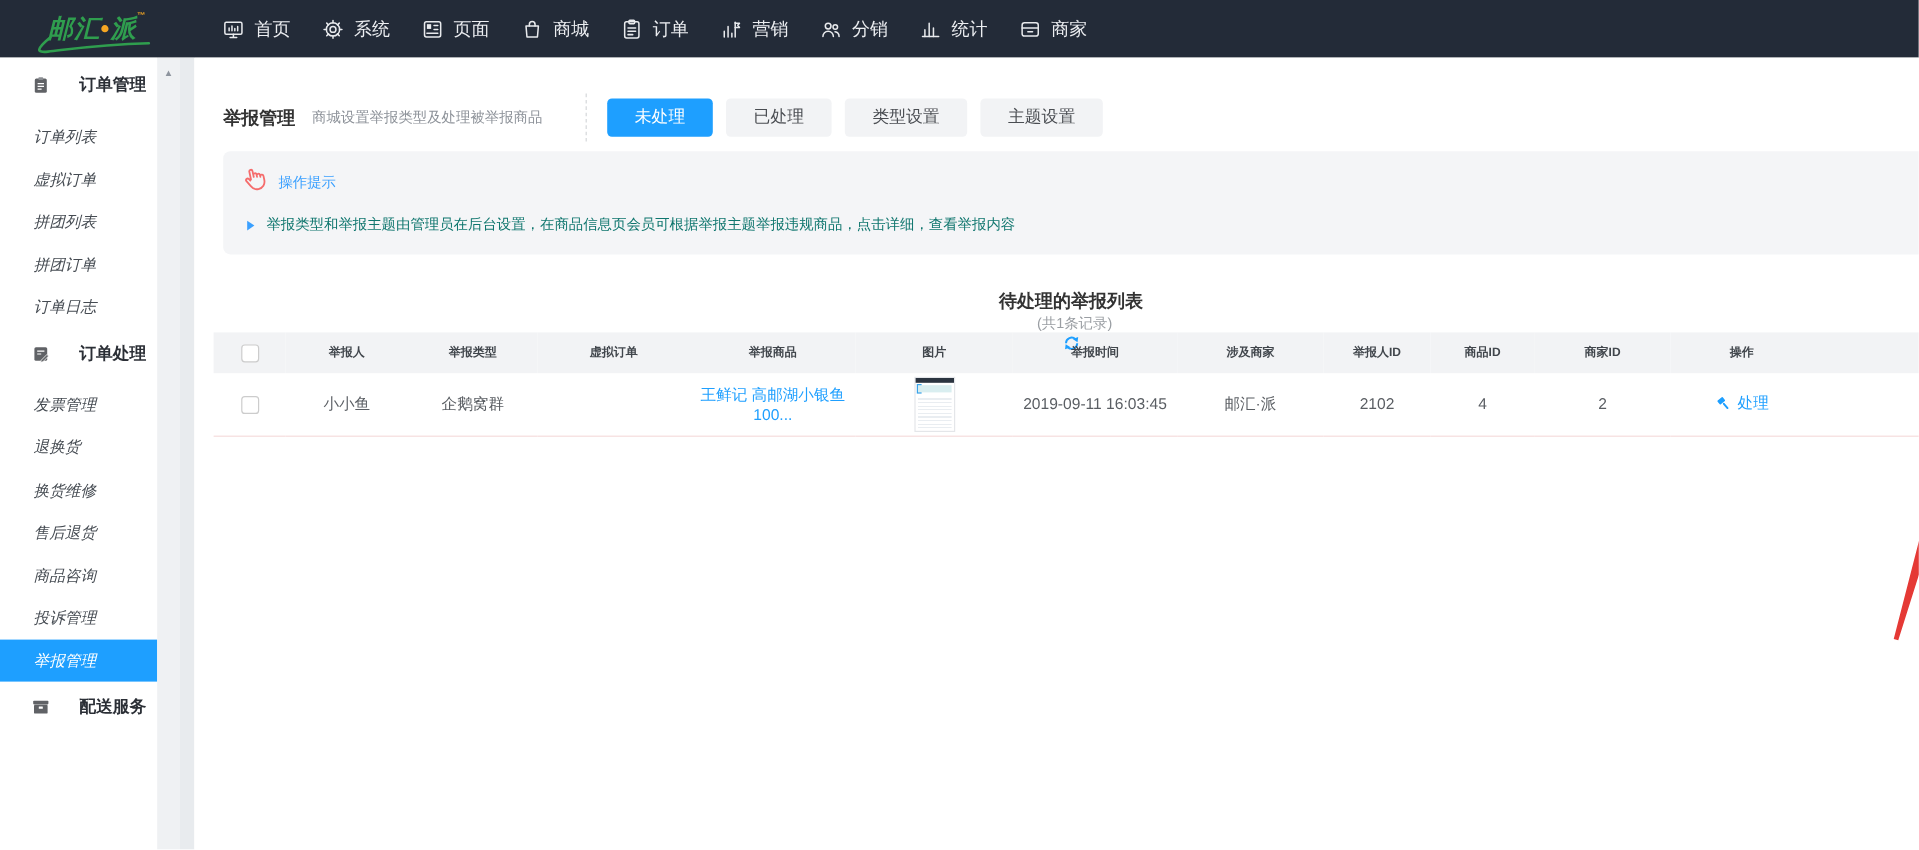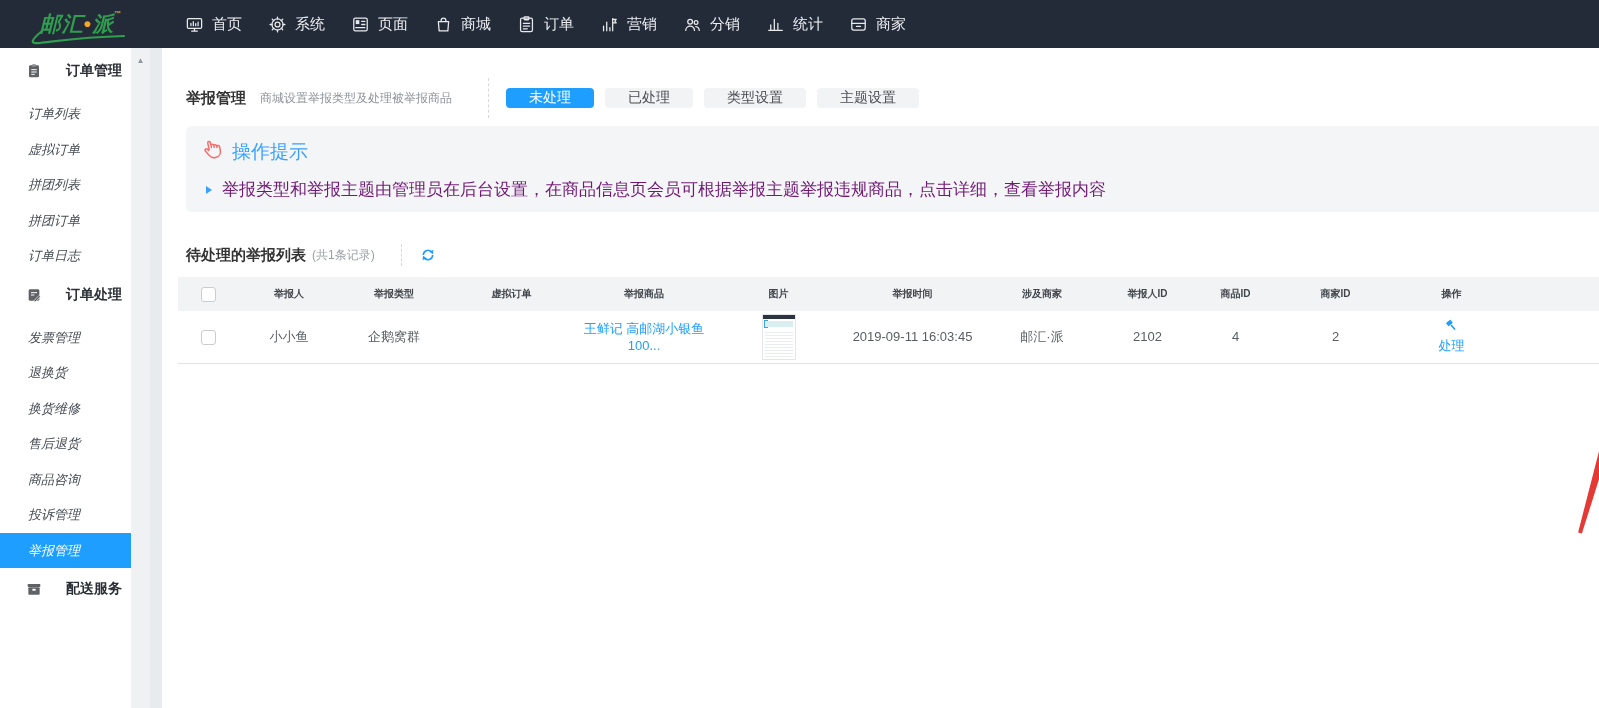--- a/index.html
+++ b/index.html
@@ -34,49 +34,49 @@
   .side-item { height:35.5px; line-height:35.5px; padding-left:28px; font-size:13px; color:#454b52; cursor:pointer;font-style:italic; }
   .side-item.active { background:#1e9fff; color:#fff; }
   .side-sec2 { margin-top:2px; }
 
   
   .page-header { display:flex; align-items:center; padding:28px 0 0 24px; height:72px; }
   .page-title { font-size:15px; font-weight:bold; color:#333; }
   .page-subtitle { font-size:12px; color:#8d9299; margin-left:14px; }
   .v-divider { border-left:1px dashed #d5d7da; height:40px; margin-left:36px; margin-right:17px; }
   .tabs { display:flex; gap:11px; }
-  .tab-btn { height:20px; padding:0 23px; border:none; border-radius:4px; background:#f2f3f5;
+  .tab-btn { height:32px; padding:0 23px; border:none; border-radius:4px; background:#f2f3f5;
     color:#4a4d52; font-size:14px; font-family:inherit; cursor:pointer; }
   .tab-btn.active { background:#1e9fff; color:#fff; }
 
   
   .tip-panel { margin:6px 0 0 24px; height:86px; background:#f4f5f7; border-radius:6px 0 0 6px; padding:12px 0 0 14px; }
   .tip-title-row { display:flex; align-items:center; gap:8px; }
-  .tip-title { color:#3aa0ff; font-size:19px; }
+  .tip-title { color:#3aa0ff; font-size:12px; }
   .tip-line { display:flex; align-items:center; gap:10px; margin:12px 0 0 6px; }
   .tip-bullet { width:0; height:0; border-left:6px solid #3aa0ff; border-top:4.5px solid transparent; border-bottom:4.5px solid transparent; }
-  .tip-text { font-size:17px; color:#701a75; }
-
-  
-  .list-header { display:flex; align-items:center; margin:30px 0 0 24px; height:26px; }
+  .tip-text { font-size:12px; color:#0f766e; }
+
+  
+  .list-header { display:flex; align-items:center; margin:30px 0 0 24px; height:26px;flex-direction:column; }
   .list-title { font-size:15px; font-weight:bold; color:#333; }
   .list-count { font-size:12px; color:#9a9ea3; margin-left:6px; }
   .list-divider { border-left:1px dashed #d5d7da; height:22px; margin-left:26px; margin-right:18px; }
   .refresh-btn { background:none; border:none; cursor:pointer; padding:0; line-height:0; }
 
   
   .report-table { margin:9px 0 0 16px; border-collapse:collapse; table-layout:fixed; width:1421px; font-size:13px; }
   .report-table thead tr { background:#f2f3f5; height:34px; }
   .report-table thead th { font-weight:600; color:#41464c; text-align:center; font-size:10px; }
   .report-table tbody tr { height:52px; border-bottom:1px solid #f5dcdc; }
   .report-table tbody td { text-align:center; color:#5a5e63; }
   .col-op-pad { padding-right:88px; }
   .checkbox { display:inline-block; width:15px; height:15px; border:1px solid #ccc; border-radius:3px; background:#fff; cursor:pointer; vertical-align:middle; }
   .product-link, .op-link { color:#1e9fff; text-decoration:none; cursor:pointer; }
-  .op-cell-inner { display:inline-flex; align-items:center; gap:4px;flex-direction:column; }
+  .op-cell-inner { display:inline-flex; align-items:center; gap:4px; }
 
   
   .thumb { display:inline-block; width:34px; height:46px; background:#fff; border:1px solid #e4e6e9; position:relative; vertical-align:middle; }
   .thumb-bar { position:absolute; top:0; left:0; right:0; height:4px; background:#2b3440; }
   .thumb-band { position:absolute; top:6px; left:2px; right:2px; height:6px; background:#d9eef0; }
   .thumb-chip { position:absolute; top:5px; left:1px; width:4px; height:8px; background:#3aa2e8; }
   .thumb-body { position:absolute; top:15px; left:2px; right:2px; bottom:2px;
     background:repeating-linear-gradient(#fff 0 2px, #e9edf1 2px 3px); }
 
   

